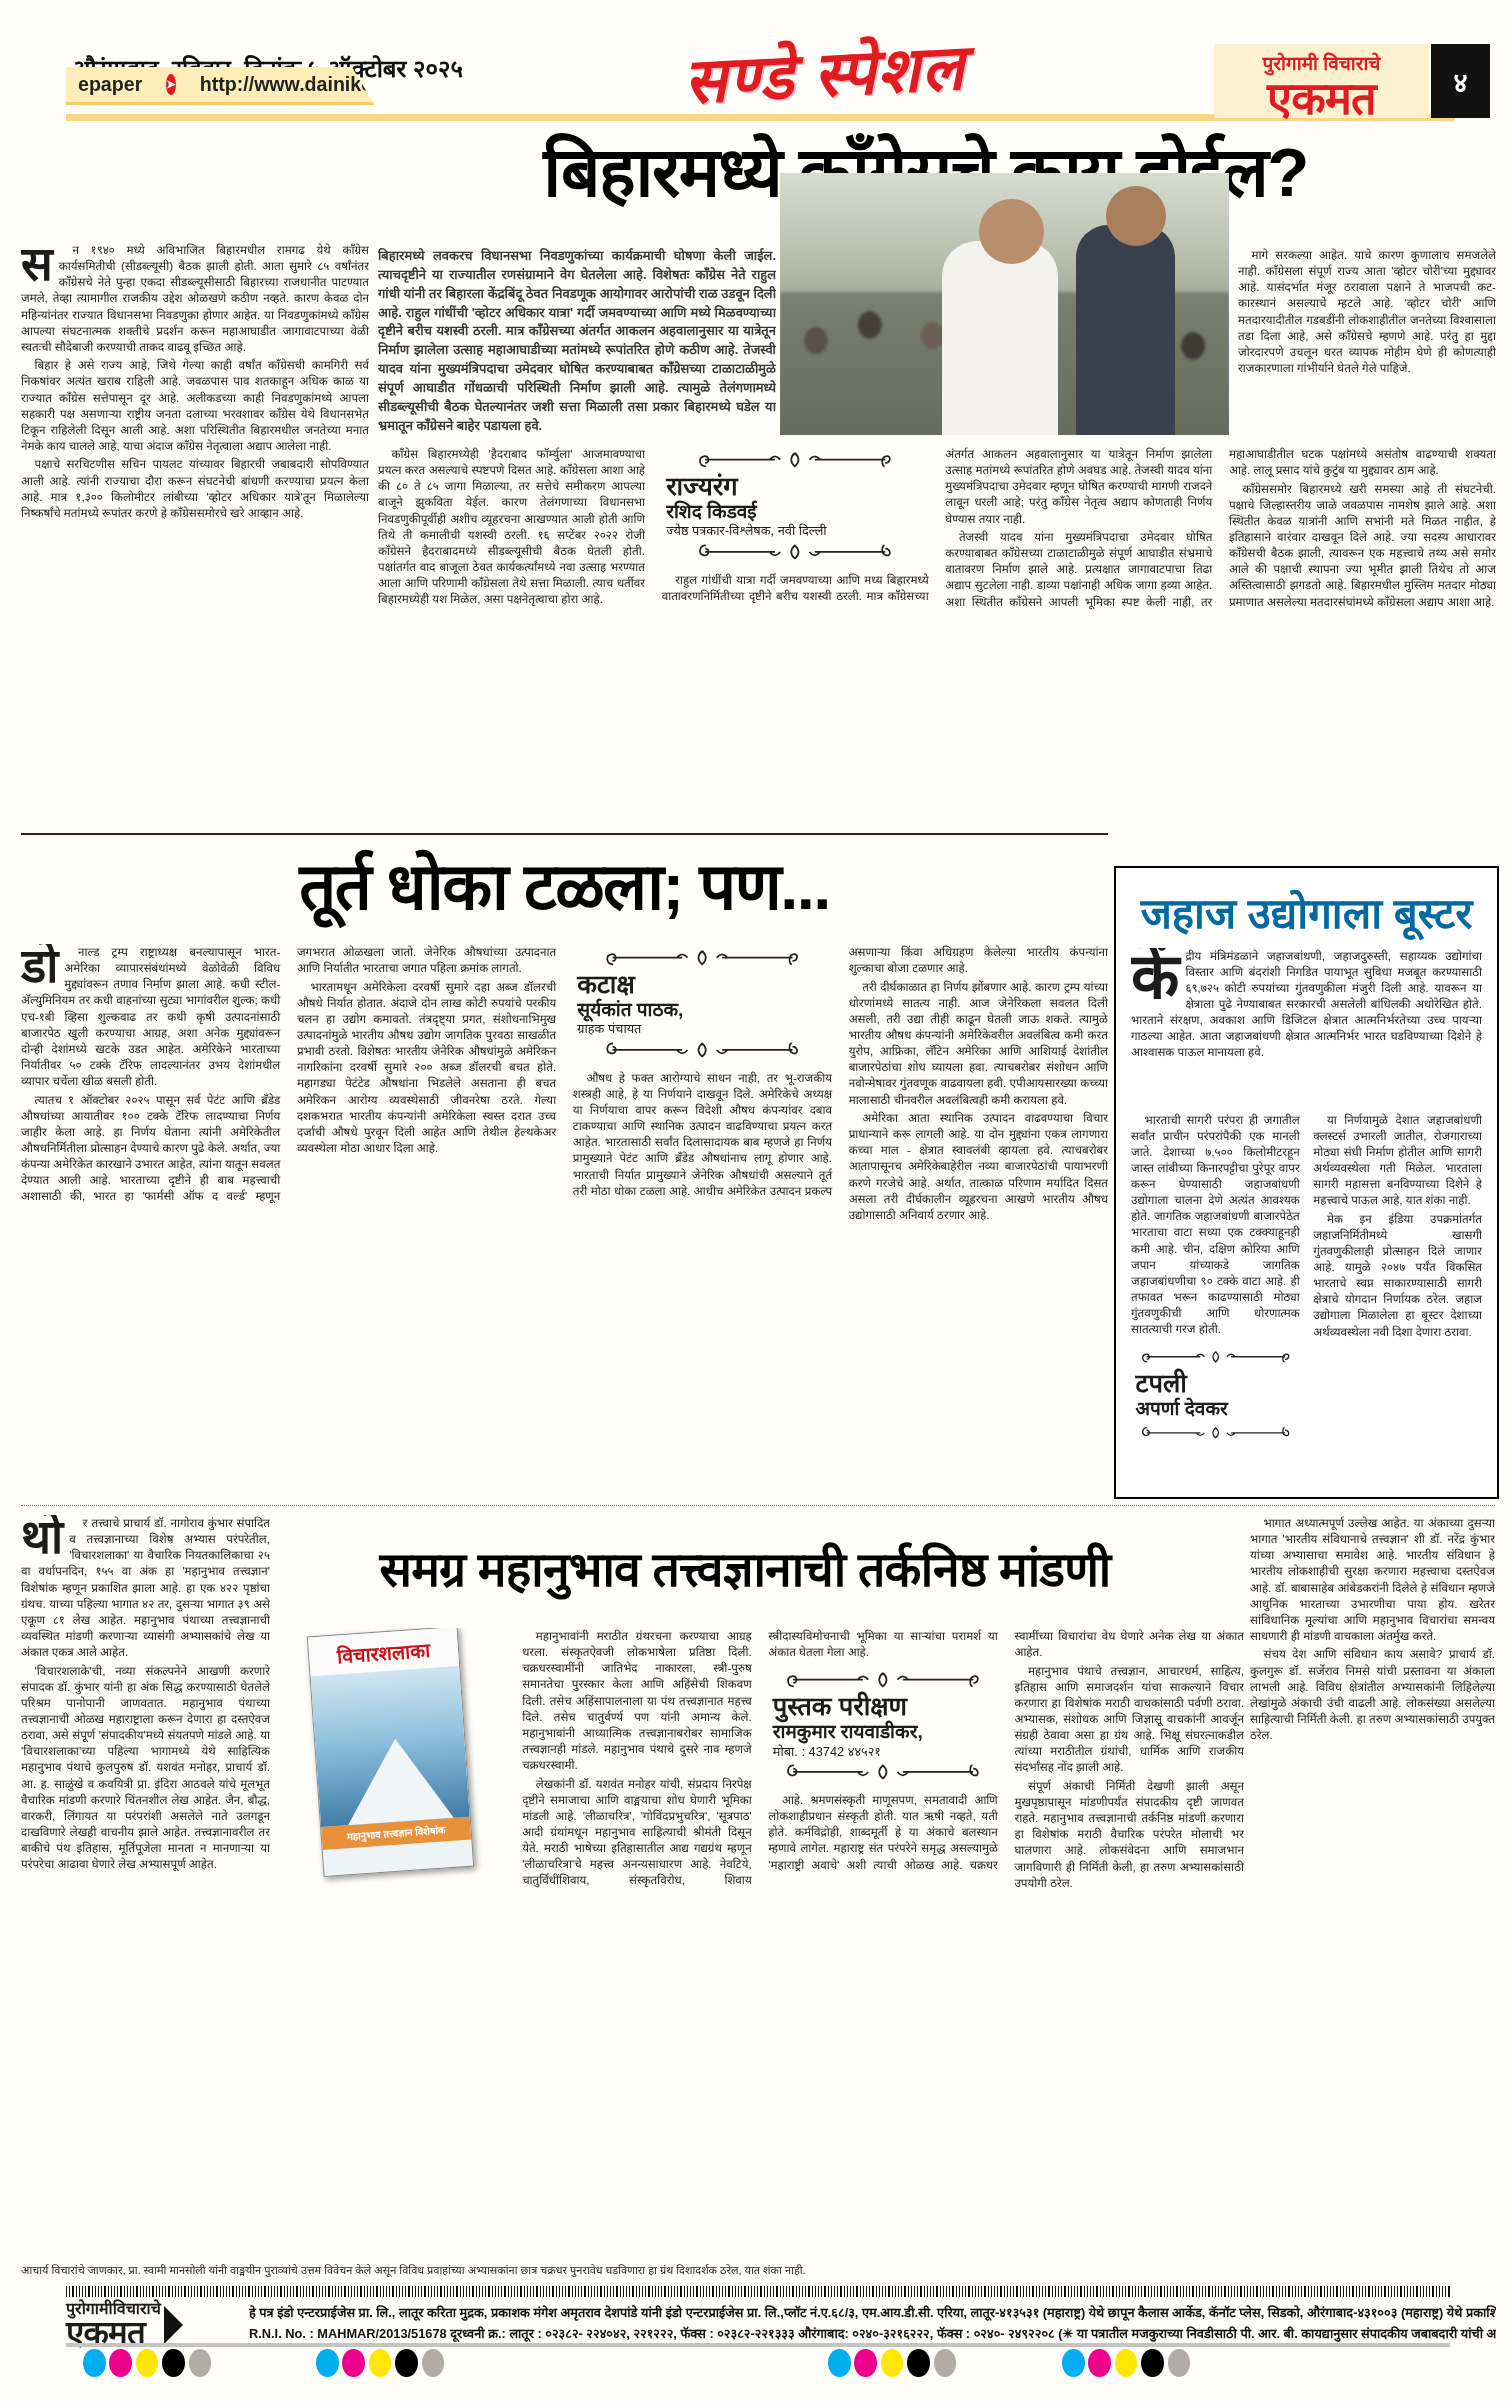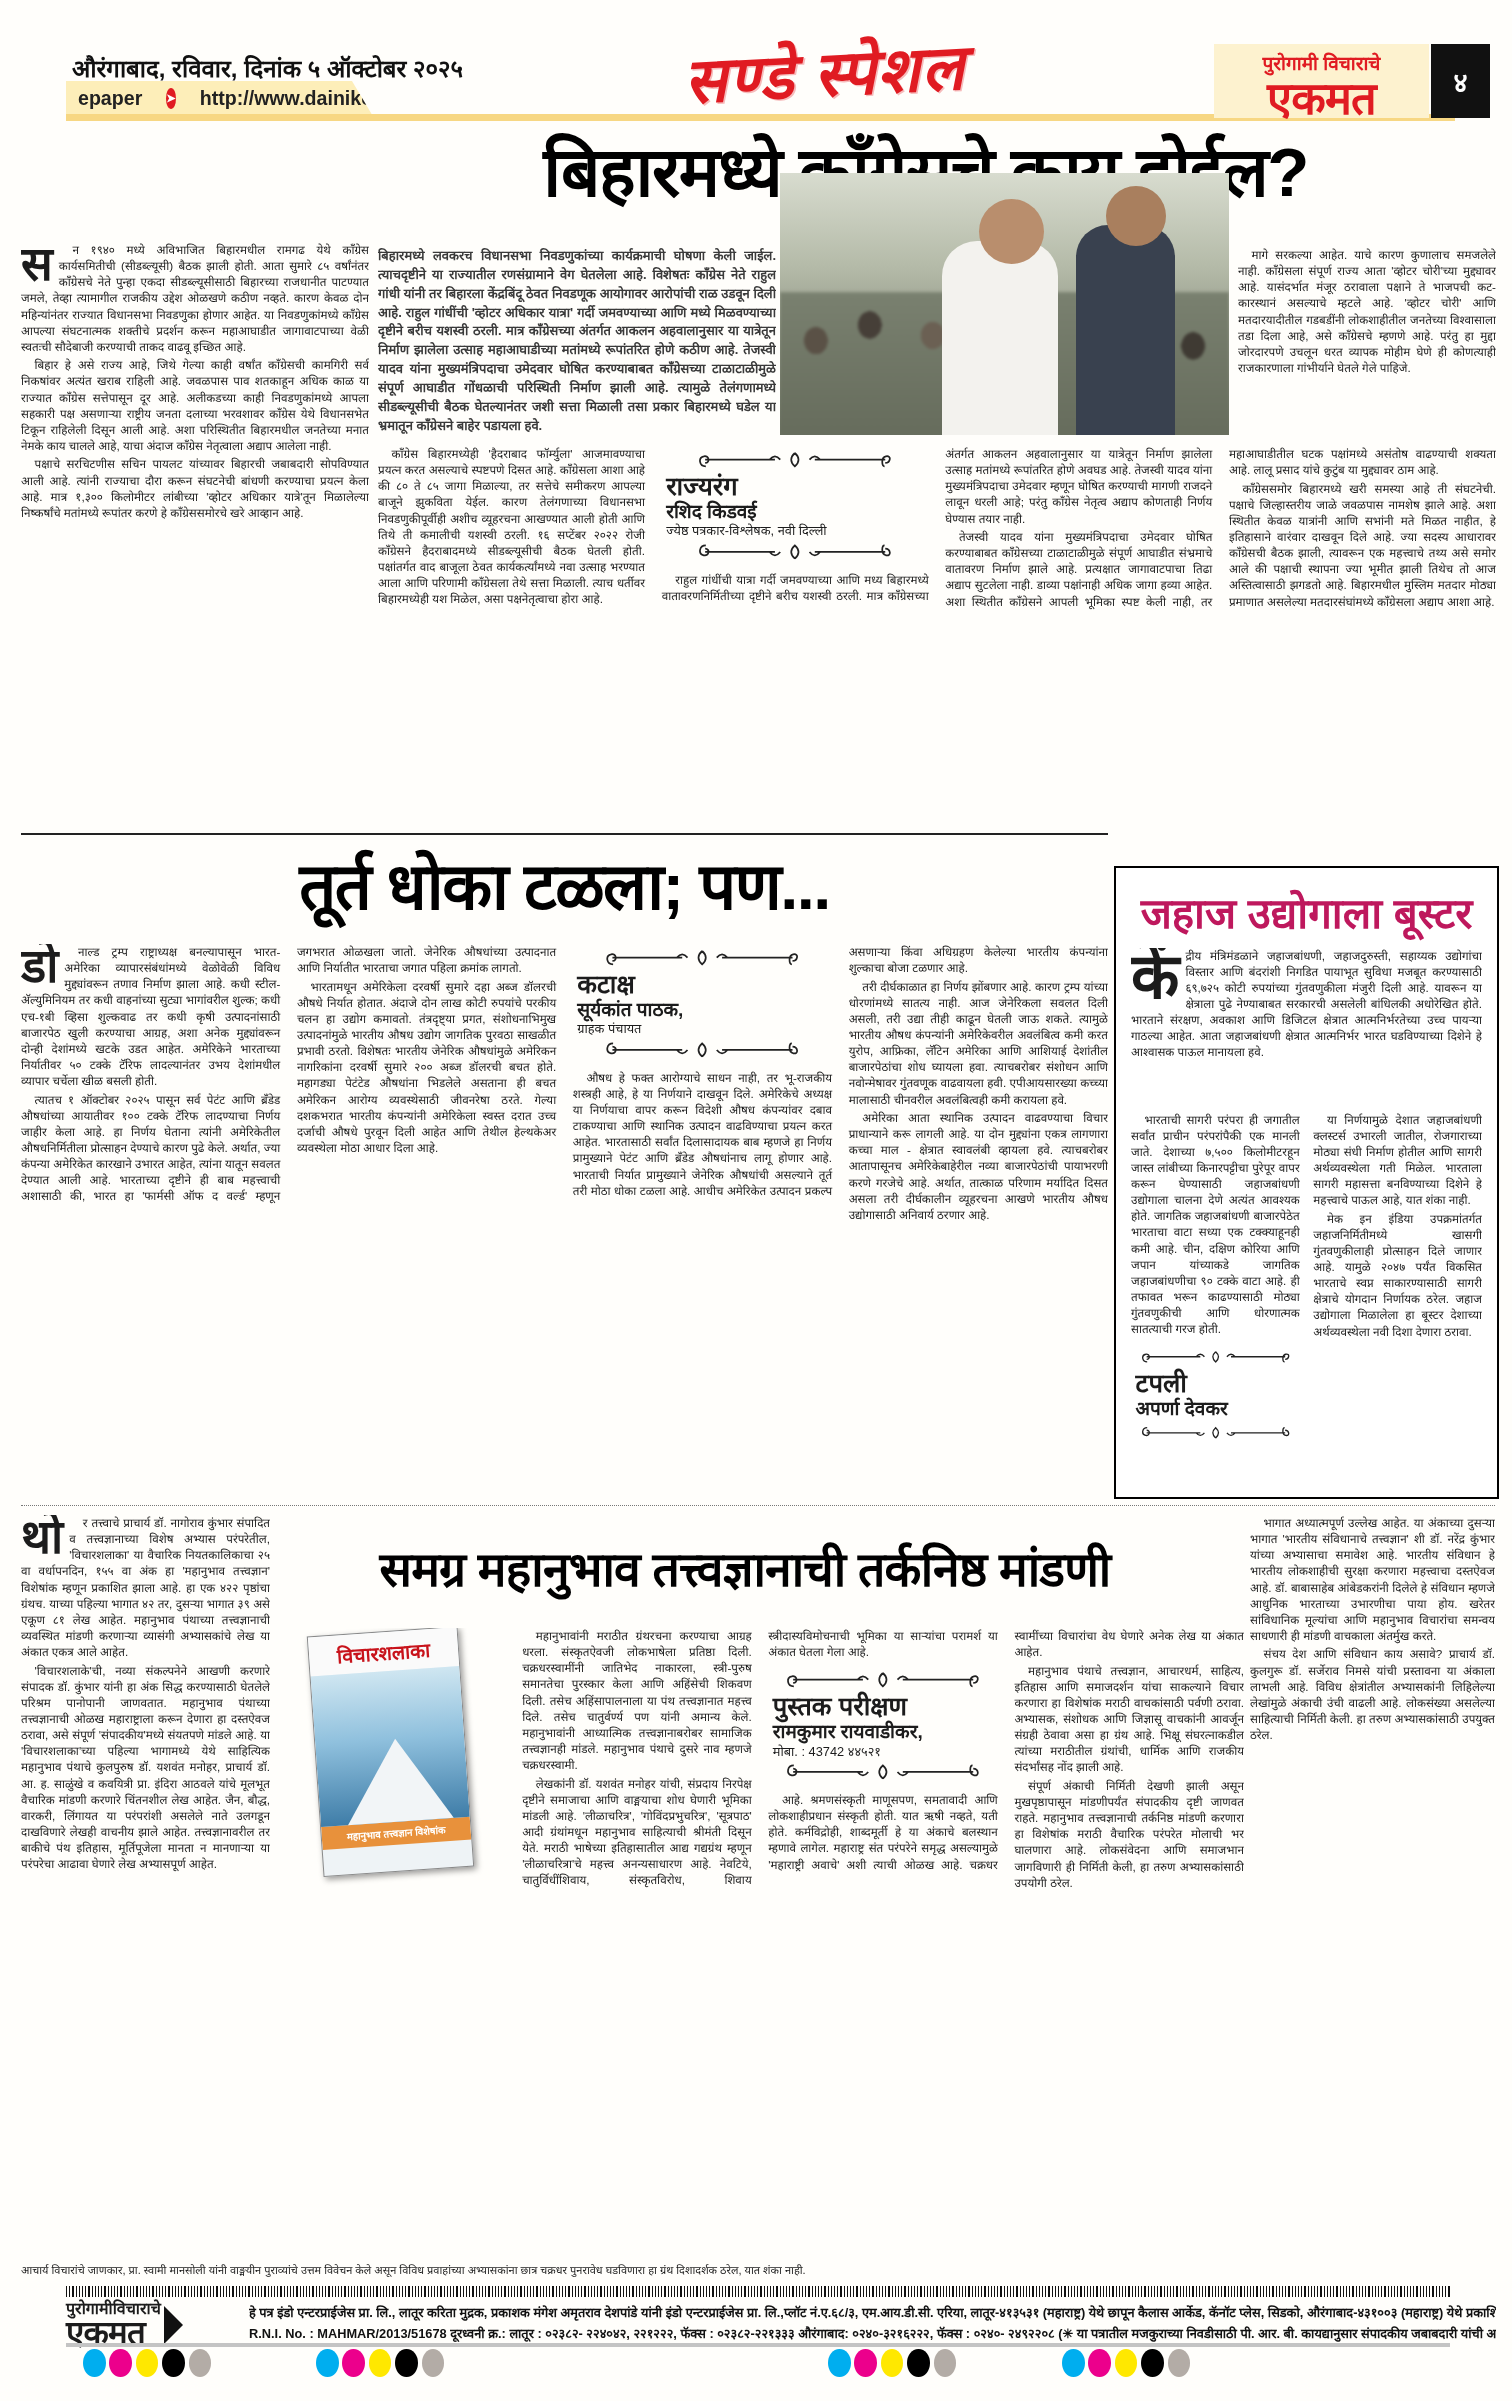--- a/index.html
+++ b/index.html
@@ -15,21 +15,21 @@
   .goldrule{background:#f7d783;height:6.8px;}
   .script{color:#e01b22;font-size:63px;font-weight:bold;font-style:italic;text-align:center;
           transform:rotate(-3deg);letter-spacing:1.5px;text-shadow:1.5px 1.5px 0 #f6bcbc;}
   .brandbox{background:#fdf2cf;text-align:center;padding-top:6px;}
   .tagline{color:#e01b22;font-size:19px;font-weight:bold;}
   .brand{color:#e01b22;font-size:45px;font-weight:900;line-height:1.0;letter-spacing:-0.8px;}
   .pagenobox{background:#111;color:#fff;display:flex;align-items:center;justify-content:center;font-size:27px;font-weight:bold;}
   
   .h1{font-size:69px;font-weight:900;text-align:center;letter-spacing:-1.5px;line-height:1.05;color:#000;}
   .h2{font-size:65px;font-weight:900;text-align:center;letter-spacing:-1.5px;color:#000;}
-  .h2b{font-size:42px;font-weight:900;text-align:center;color:#be185d;margin:4.5px 0 7.5px;}
+  .h2b{font-size:42px;font-weight:900;text-align:center;color:#0369a1;margin:4.5px 0 7.5px;}
   .h3{font-size:48px;font-weight:900;text-align:center;letter-spacing:-0.8px;color:#000;}
   
   .bt{font-size:11.7px;line-height:1.38;text-align:justify;overflow:hidden;}
   .bt .p, .bt p{margin:0 0 2.3px;text-indent:13.6px;}
   .lead{font-size:13px;font-weight:bold;color:#3a3a3a;line-height:1.45;text-align:justify;overflow:hidden;}
   .dc{float:left;font-size:47px;line-height:.82;font-weight:bold;padding:3px 6px 0 0;text-indent:0;}
   .dc.big{font-size:63px;}
   .cols4{column-count:4;column-gap:16.6px;}
   .cols2{column-count:2;column-gap:13.6px;}
   .flow{display:contents;}
@@ -78,21 +78,21 @@
   .dot{width:22.6px;height:28px;border-radius:50%;display:inline-block;}
   .oneline{white-space:nowrap;overflow:hidden;font-size:11px;}
 </style>
 </head>
 <body>
 
 <div class="page">
 
   <div class="abs dateline" style="left:72px;top:51px;width:422px;">औरंगाबाद, रविवार, दिनांक ५ ऑक्टोबर २०२५</div>
 
-  <div class="abs ribbon" style="left:66px;top:81px;width:271px;height:26px;gap:24px;">
+  <div class="abs ribbon" style="left:66px;top:67px;width:271px;height:26px;gap:24px;">
     <span class="lbl">epaper</span>
     <span class="epi">➤</span>
     <span class="lbl">http://www.dainikekmat.com</span>
   </div>
 
   <div class="abs goldrule" style="left:66px;top:114px;width:1389px;"></div>
 
   <div class="abs script" style="left:640px;top:29px;width:369px;">सण्डे स्पेशल</div>
 
   <div class="abs brandbox" style="left:1214px;top:44px;width:215px;height:68px;">

